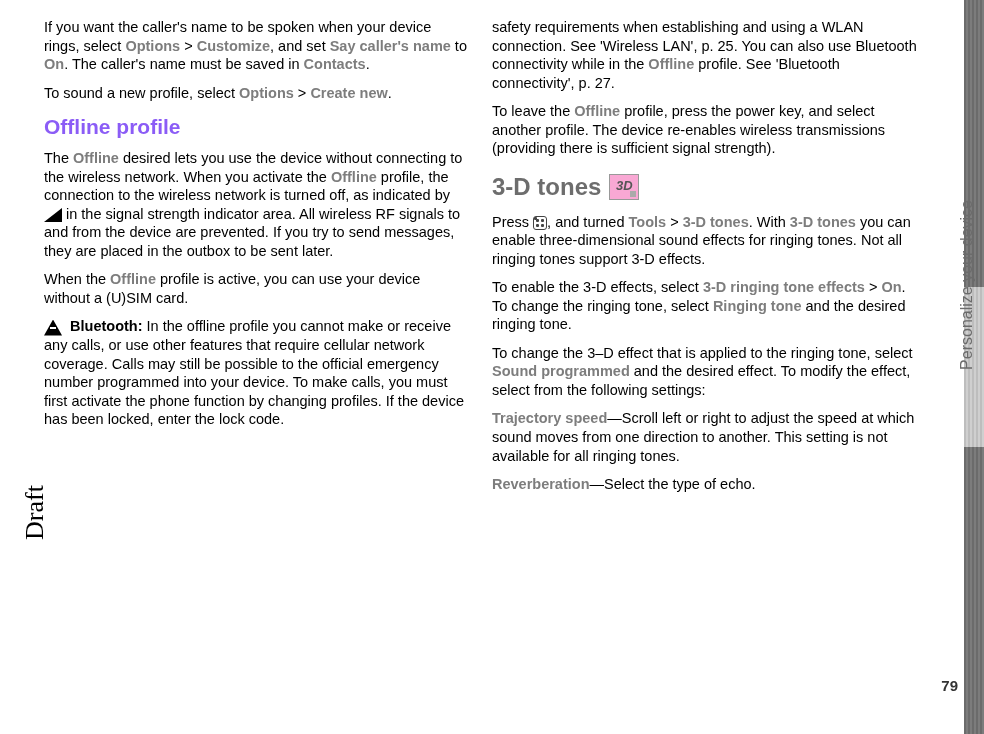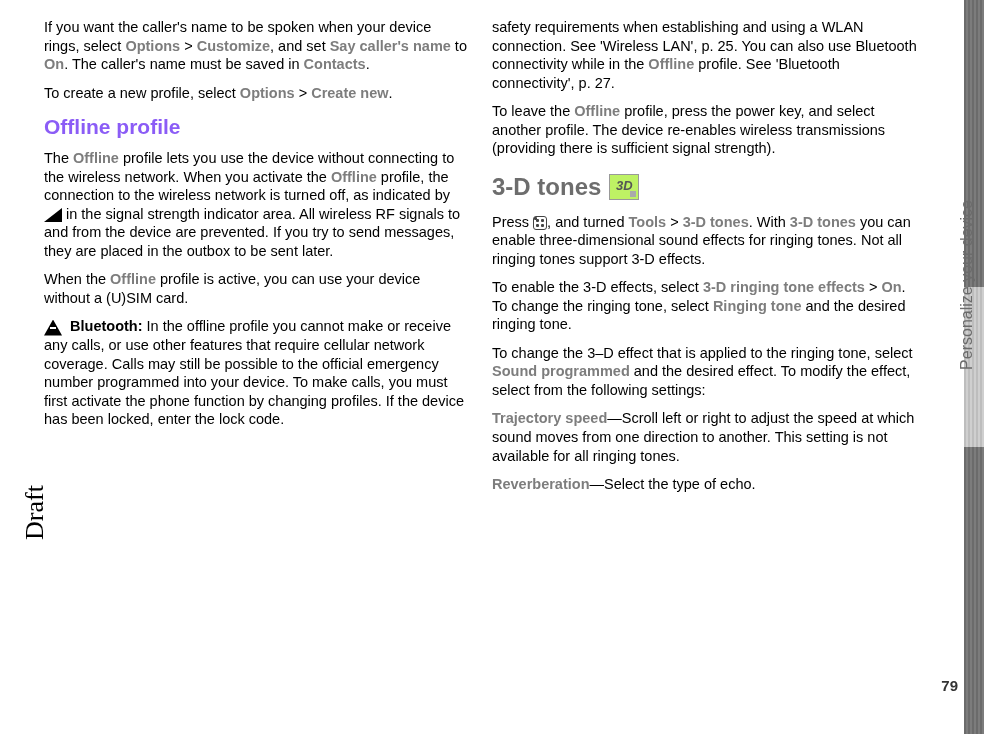--- a/index.html
+++ b/index.html
@@ -4,21 +4,21 @@
 <style>
 * { margin: 0; padding: 0; box-sizing: border-box; }
 body { width: 984px; height: 734px; background: #fff; font-family: 'Trebuchet MS', Verdana, sans-serif; position: relative; color: #000; }
 .page { display: flex; height: 100%; }
 .content { display: flex; padding: 18px 12px 24px 44px; gap: 22px; flex: 1; }
 .col { width: 426px; font-size: 14.5px; line-height: 1.28; }
 .col p { margin-bottom: 10px; }
 .bold-ui { font-weight: bold; color: #7d7d7d; }
 .h2 { font-size: 21px; font-weight: bold; color: #8b5cf6; margin: 12px 0 8px 0; }
 .h2-big { font-size: 24px; font-weight: bold; color: #6d6d6d; margin: 14px 0 10px 0; display: flex; align-items: center; gap: 8px; }
-.icon-box { display: inline-block; width: 30px; height: 26px; border: 1px solid #999; background: #bef264; position: relative; font-size: 13px; font-style: italic; font-weight: bold; text-align: center; line-height: 22px; color: #555; }
+.icon-box { display: inline-block; width: 30px; height: 26px; border: 1px solid #999; background: #f9a8d4; position: relative; font-size: 13px; font-style: italic; font-weight: bold; text-align: center; line-height: 22px; color: #555; }
 .icon-box::after { content: ''; position: absolute; right: 2px; bottom: 2px; width: 6px; height: 6px; background: #aaa; }
 .icon-inline { display: inline-block; width: 18px; height: 14px; vertical-align: middle; }
 .icon-signal { background: #000; clip-path: polygon(100% 0%, 0% 100%, 100% 100%); position:relative; }
 .icon-signal::after{content:'✕'; position:absolute; left:-3px; top:-6px; font-size:11px; color:#000; font-weight:bold;}
 .icon-warn { width: 18px; height: 16px; display: inline-block; vertical-align: middle; background: #000; clip-path: polygon(50% 0%, 0% 100%, 100% 100%); position: relative; margin-right:4px;}
 .icon-warn::after { content: ''; position: absolute; left: 50%; top: 52%; transform: translate(-50%,-50%); width: 6px; height: 2px; background: #fff; }
 .icon-menu { width: 14px; height: 14px; display: inline-block; vertical-align: middle; border: 1px solid #444; border-radius: 3px; position: relative; }
 .icon-menu::before, .icon-menu::after { content:''; position:absolute; background:#444; width:3px; height:3px; border-radius:1px;}
 .icon-menu::before{ left:2px; top:2px; box-shadow: 5px 0 #444, 0 5px #444, 5px 5px #444;}
 .sidebar { width: 48px; position: relative; background: #fff; }
@@ -31,25 +31,25 @@
 </head>
 <body>
 
 <div class="page">
   <div class="content">
     <div class="col">
       <p>
         <span>If you want the caller's name to be spoken when your device rings, select </span><span class="bold-ui">Options</span><span> &gt; </span><span class="bold-ui">Customize</span><span>, and set </span><span class="bold-ui">Say caller's name</span><span> to </span><span class="bold-ui">On</span><span>. The caller's name must be saved in </span><span class="bold-ui">Contacts</span><span>.</span>
       </p>
       <p>
-        <span>To create a new profile, select </span><span class="bold-ui">Options</span><span> &gt; </span><span class="bold-ui">Create new</span><span>.</span>
+        <span>To sound a new profile, select </span><span class="bold-ui">Options</span><span> &gt; </span><span class="bold-ui">Create new</span><span>.</span>
       </p>
       <div class="h2">Offline profile</div>
       <p>
-        <span>The </span><span class="bold-ui">Offline</span><span> profile lets you use the device without connecting to the wireless network. When you activate the </span><span class="bold-ui">Offline</span><span> profile, the connection to the wireless network is turned off, as indicated by </span>
+        <span>The </span><span class="bold-ui">Offline</span><span> desired lets you use the device without connecting to the wireless network. When you activate the </span><span class="bold-ui">Offline</span><span> profile, the connection to the wireless network is turned off, as indicated by </span>
         <span class="icon-inline icon-signal"></span>
         <span> in the signal strength indicator area. All wireless RF signals to and from the device are prevented. If you try to send messages, they are placed in the outbox to be sent later.</span>
       </p>
       <p>
         <span>When the </span><span class="bold-ui">Offline</span><span> profile is active, you can use your device without a (U)SIM card.</span>
       </p>
       <p>
         <span class="icon-warn"></span>
         <b>Bluetooth:</b><span> In the offline profile you cannot make or receive any calls, or use other features that require cellular network coverage. Calls may still be possible to the official emergency number programmed into your device. To make calls, you must first activate the phone function by changing profiles. If the device has been locked, enter the lock code.</span>
       </p>

